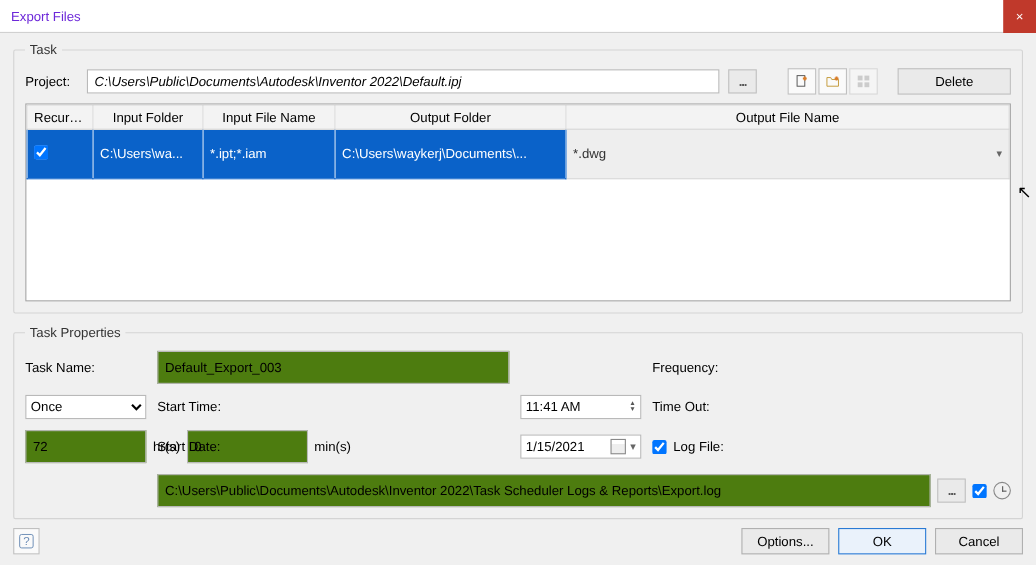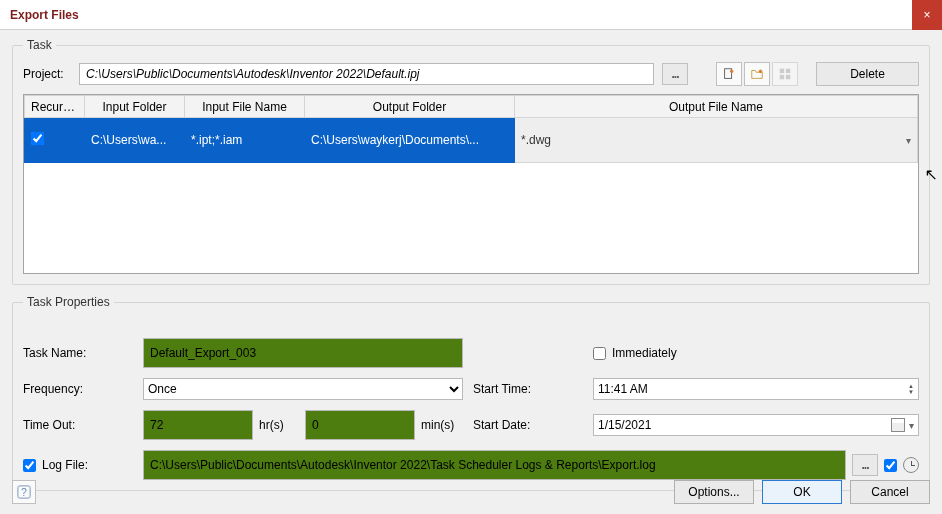--- a/index.html
+++ b/index.html
@@ -1,19 +1,19 @@
 <!DOCTYPE html>
 <html><head>
 <meta charset="utf-8">
 <style>
 * { box-sizing: border-box; margin: 0; padding: 0; font-family: "Segoe UI", Tahoma, sans-serif; font-size: 12px; }
 body { background: #f0f0f0; width: 942px; height: 514px; position: relative; }
 
 .titlebar { height: 30px; background: #fff; display: flex; align-items: center; padding-left: 10px; border-bottom: 1px solid #d0d0d0; }
-.titlebar .title { flex: 1; color: #7f1d1d; font-weight: bold; }
+.titlebar .title { flex: 1; color: #6d28d9; }
 .close-btn { width: 30px; height: 30px; background: #c0392b; color: #fff; display: flex; align-items: center; justify-content: center; cursor: pointer; font-size: 14px; }
 
 .content { padding: 8px 12px 0 12px; }
 
 fieldset { border: 1px solid #d4d4d4; border-radius: 2px; padding: 10px 10px 10px 10px; margin-bottom: 10px; position: relative; }
 legend { padding: 0 4px; color: #333; background: #f0f0f0; font-size: 12px; }
 
 .project-row { display: flex; align-items: center; gap: 8px; margin-bottom: 8px; }
 .project-row .label { width: 48px; }
 .project-input { flex: 1; height: 22px; border: 1px solid #b9b9b9; background: #fff; padding: 0 6px; font-style: italic; }
@@ -31,21 +31,21 @@
 .grid tr.selected td { background: #0a62c9; color: #fff; border-color: #0a62c9; }
 .grid tr.selected td.outname { background: #eee; color: #333; border: 1px solid #d4d4d4; }
 .col-rec { width: 60px; }
 .col-inf { width: 100px; }
 .col-infn { width: 120px; }
 .col-outf { width: 210px; }
 .col-outn { width: auto; }
 .outname-cell { display: flex; align-items: center; justify-content: space-between; }
 .chev { color: #666; font-size: 10px; }
 
-.tp-grid { display: grid; grid-template-columns: 110px 320px 110px 1fr; row-gap: 10px; column-gap: 10px; align-items: center; margin-top: 19px; }
+.tp-grid { display: grid; grid-template-columns: 110px 320px 110px 1fr; row-gap: 10px; column-gap: 10px; align-items: center; }
 .tp-grid .span3 { grid-column: 2 / 5; display: flex; align-items: center; gap: 6px; }
 .text-input { height: 22px; border: 1px solid #b9b9b9; background: #4d7c0f; padding: 14px 6px; width: 100%; }
 .select-input { height: 22px; border: 1px solid #b9b9b9; background: #fff; width: 100%; }
 .hrmin { display: flex; align-items: center; gap: 6px; }
 .hrmin input { width: 110px; }
 .hrmin .unit { width: 40px; }
 .checkbox-wrap { display: inline-flex; align-items: center; gap: 6px; }
 .checkbox-wrap input { width: 13px; height: 13px; }
 .timebox { display: flex; align-items: center; border: 1px solid #b9b9b9; background: #fff; height: 22px; padding: 0 4px; }
 .timebox .val { flex: 1; }
@@ -150,24 +150,20 @@
   </div>
 </fieldset>
 
 <fieldset>
   <legend>Task Properties</legend>
 
   <div class="tp-grid">
     <span>Task Name:</span>
     <input class="text-input" value="Default_Export_003" style="">
     <span></span>
-    <label class="checkbox-wrap">
-      <input type="checkbox" style="">
-      <span>Immediately</span>
-    </label>
 
     <span>Frequency:</span>
     <select class="select-input">
       <option>Once</option>
     </select>
     <span>Start Time:</span>
     <div class="timebox">
       <span class="val">11:41 AM</span>
       <div class="spinner">
             <span>▲</span>

